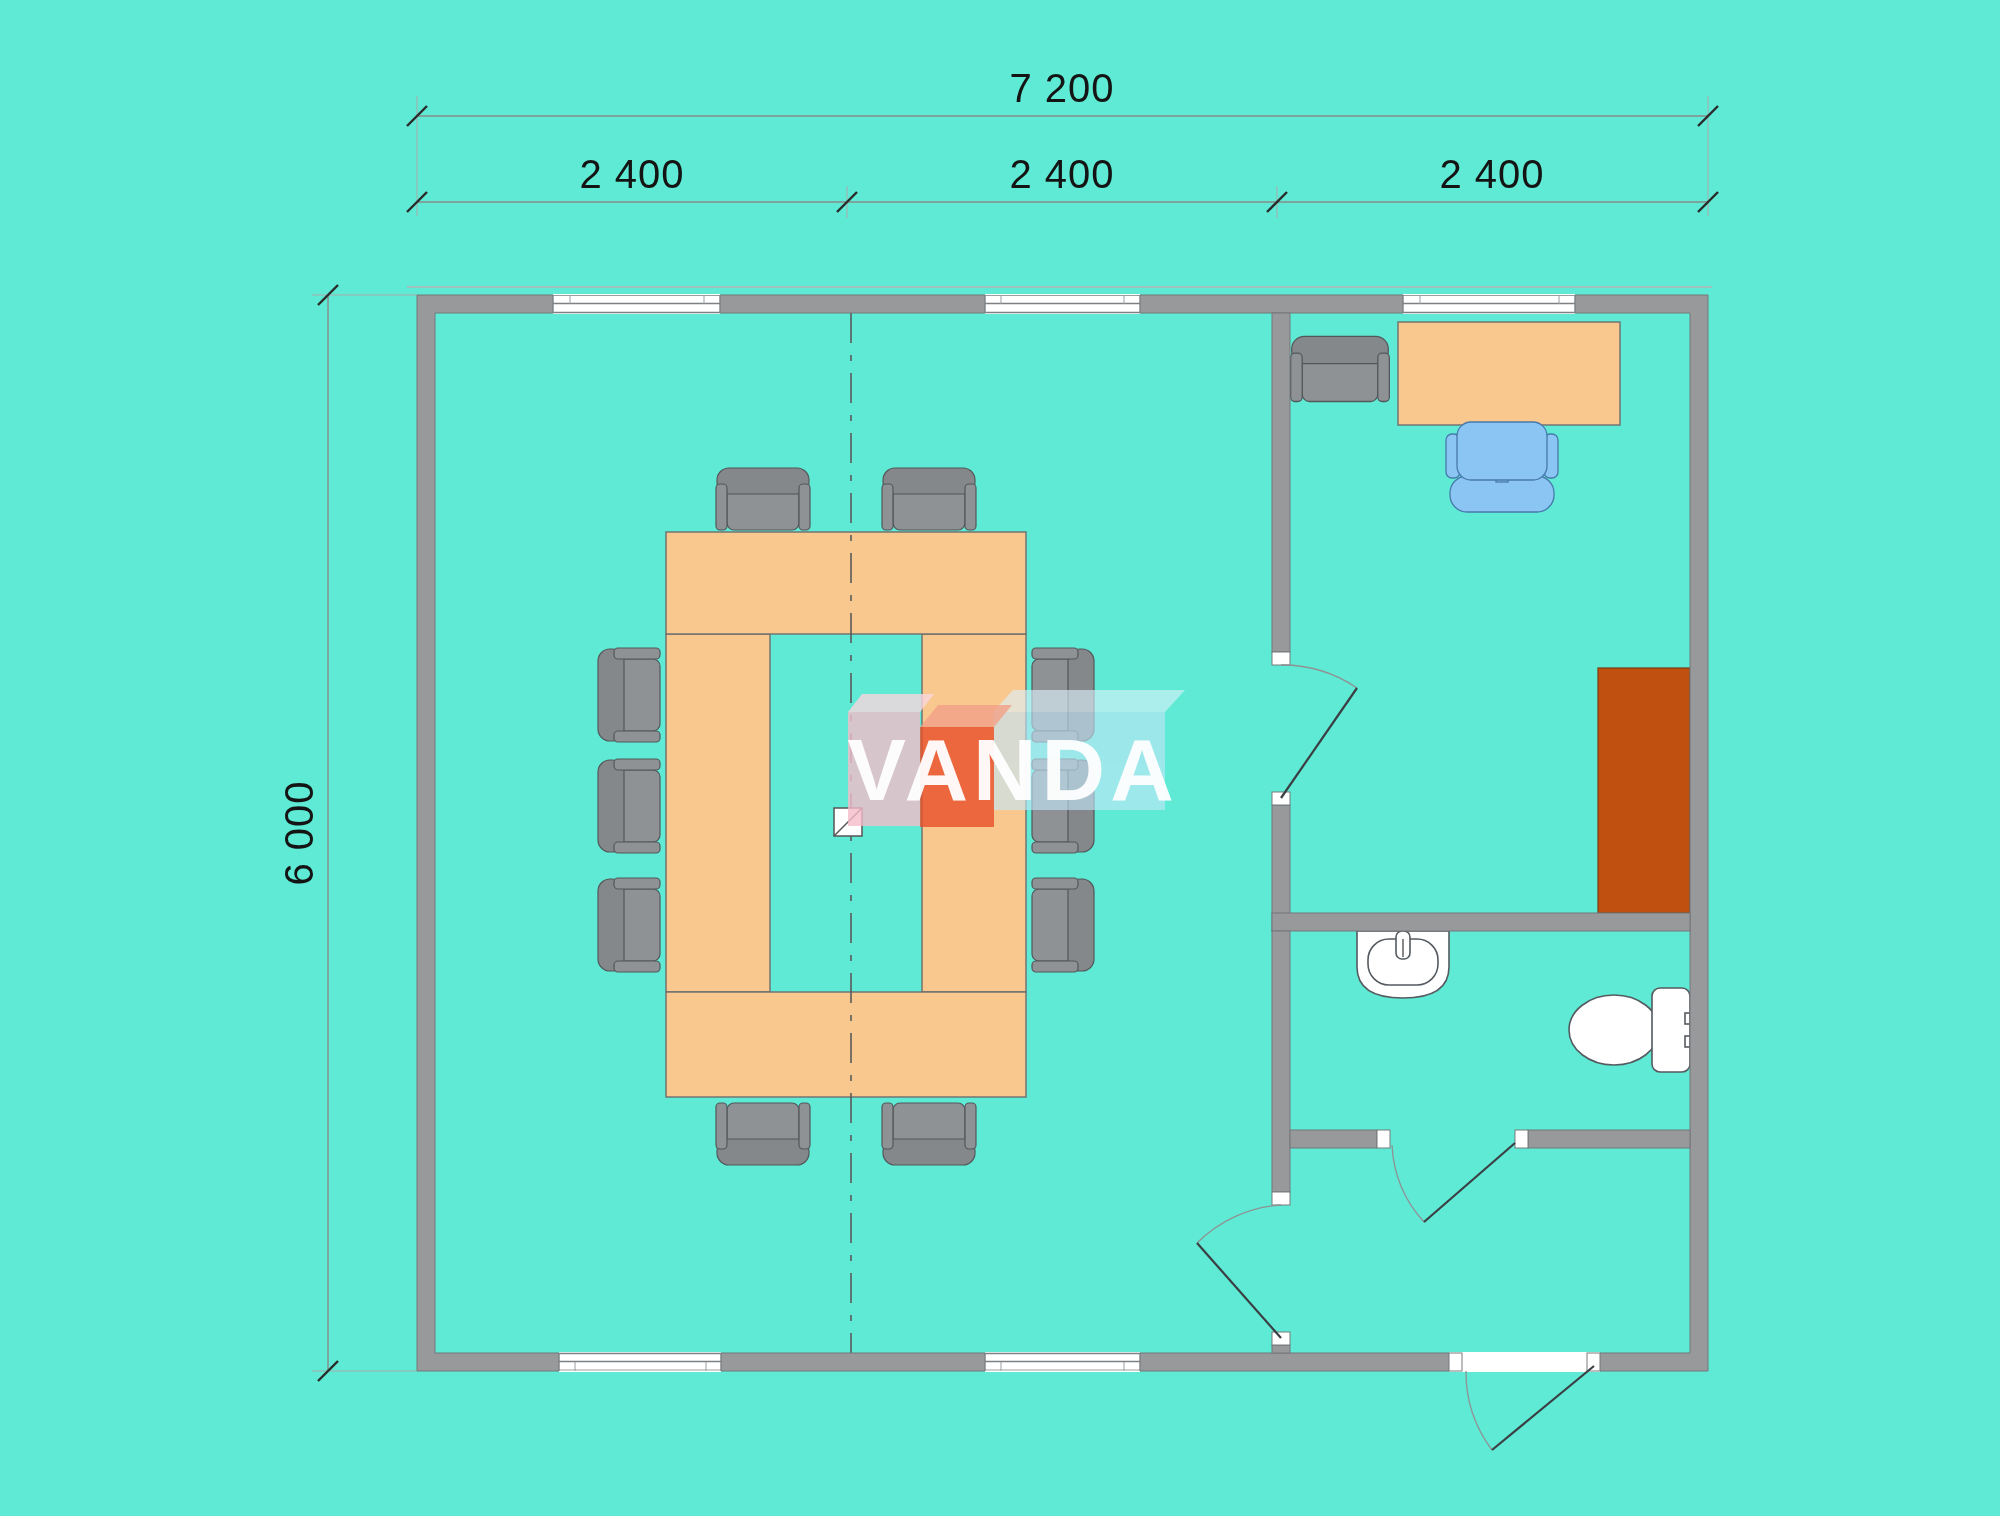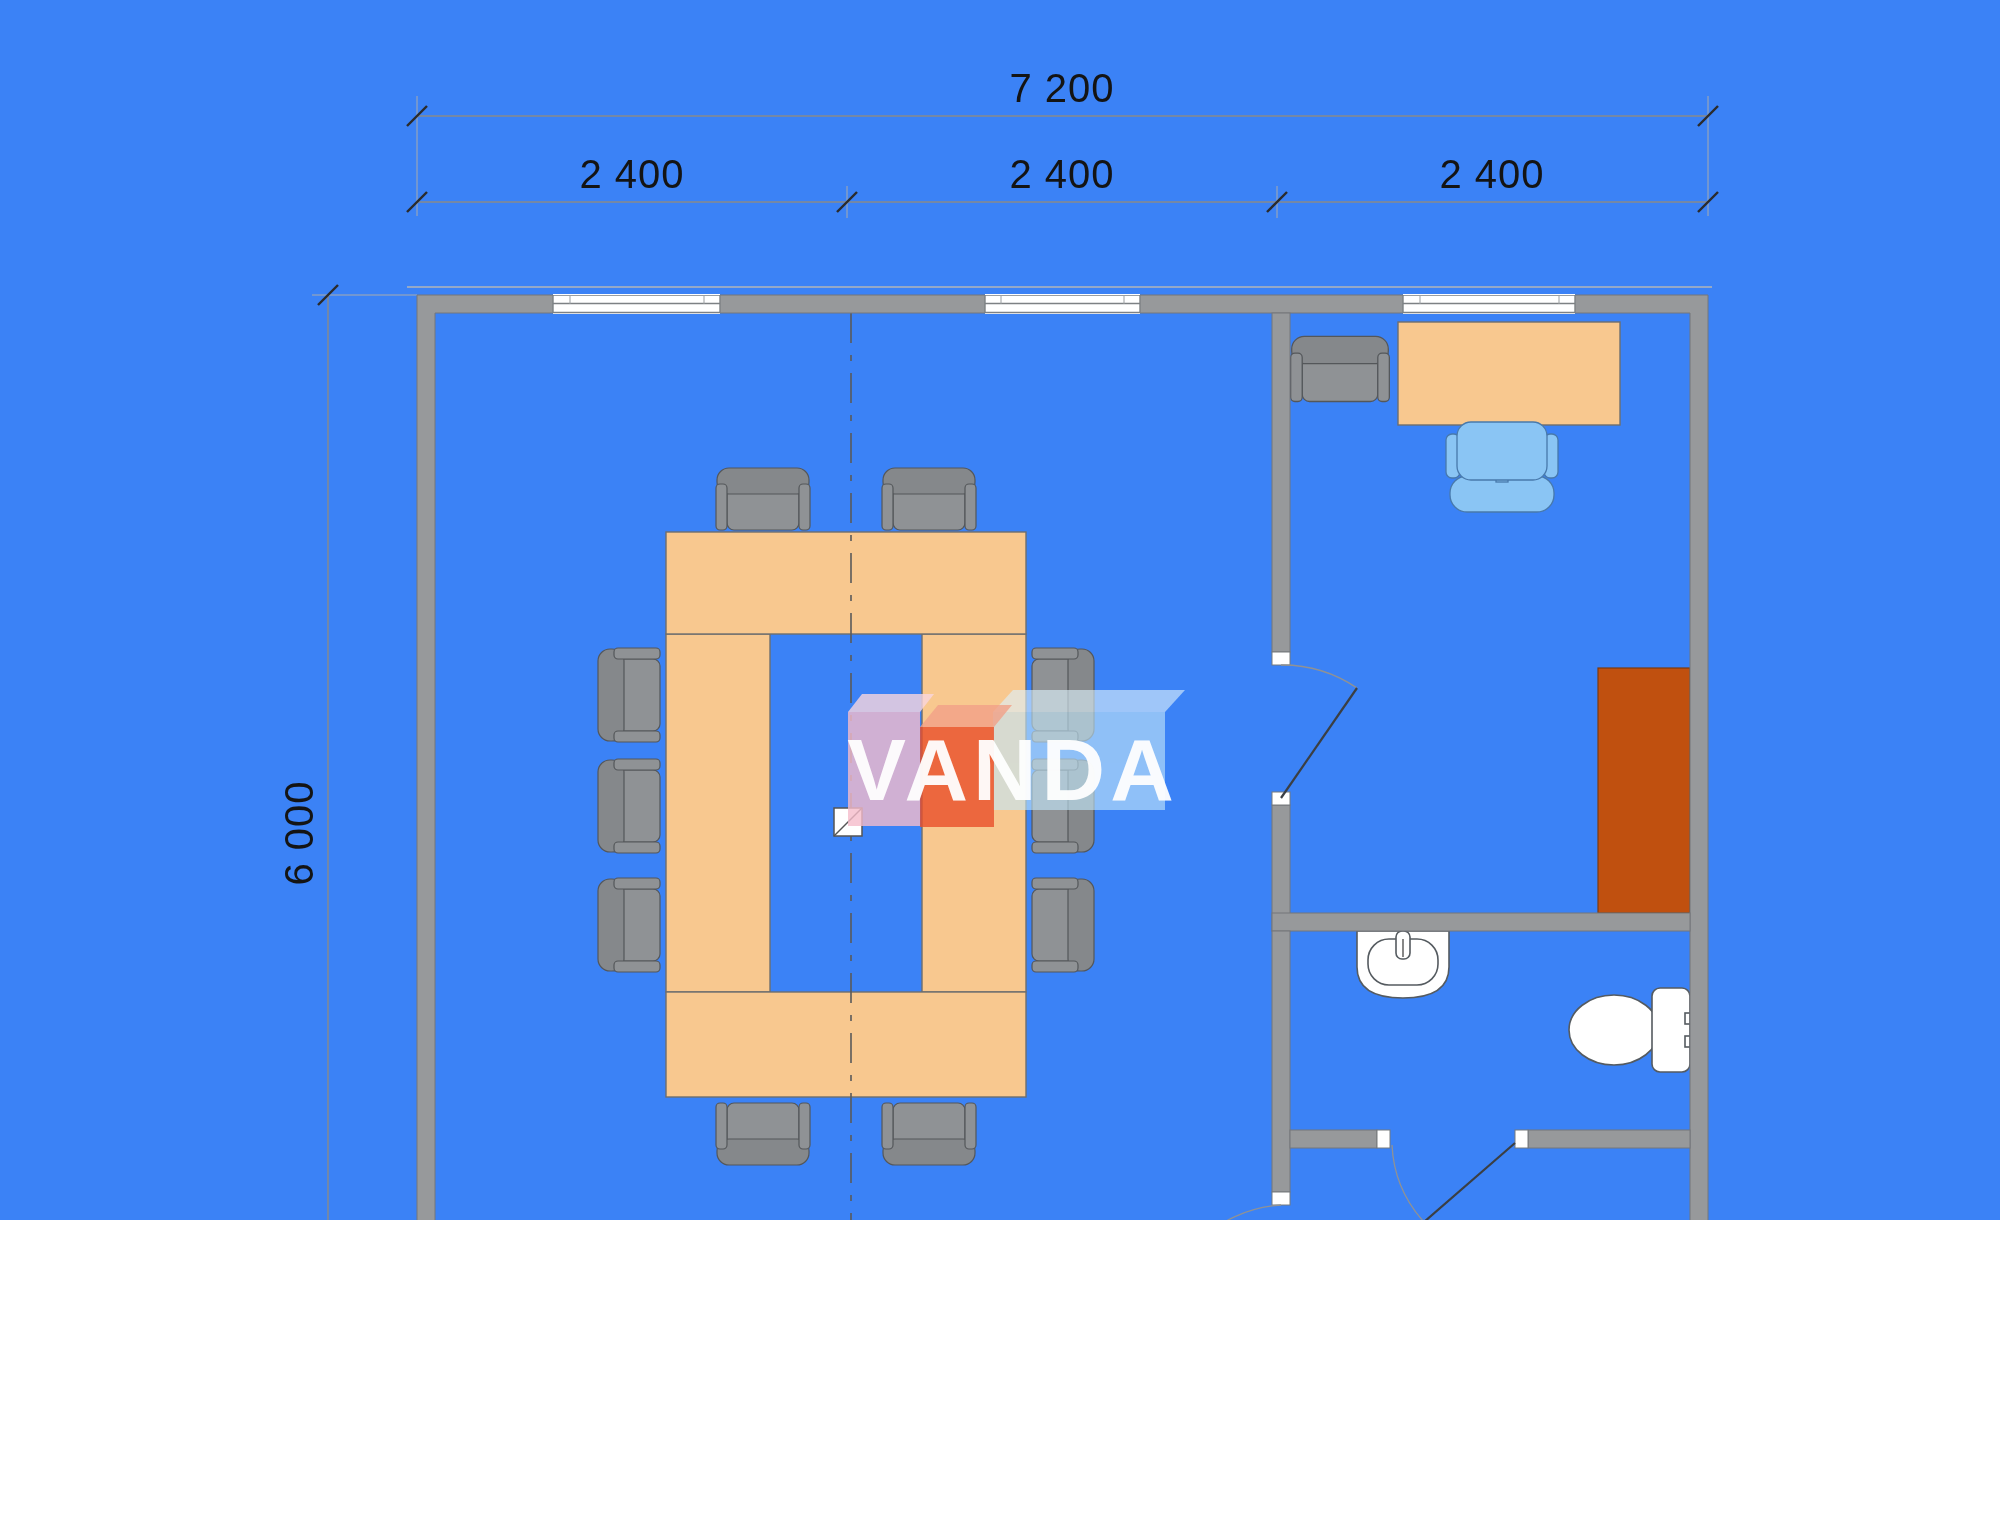--- a/index.html
+++ b/index.html
@@ -9,21 +9,21 @@
     --chair-gray:#8F9295; --chair-gray-dark:#85888b; --chair-border:#54575a;
     --chair-blue:#8AC5F4; --chair-blue-border:#4879ab;
     --fixture-stroke:#555b60;
     --dim-line:#8a8a8a; --dim-text:#141414; --witness:#a9abad;
     --axis:#5a5a5a; --door:#3b3f43; --arc:#909294; --roof:#b3b5b7;
     --logo-pink-top:#FAD6DE; --logo-pink:#F6BCCB;
     --logo-red-top:#F2A188; --logo-red:#EA502B;
     --logo-blue-top:#DDF1FB; --logo-blue:#C3E6F8; --logo-text:#ffffff;
   }
   html,body{margin:0;padding:0;background:#ffffff;}
-  .canvas{width:2000px;height:1220px;position:relative;background:#3b82f6;
+  .canvas{width:2000px;height:1516px;position:relative;background:#5eead4;
           font-family:"Liberation Sans", sans-serif;}
   svg{position:absolute;left:0;top:0;}
   .wall{fill:var(--wall);stroke:var(--wall-edge);stroke-width:1;}
   .jamb{fill:#ffffff;stroke:#767a7d;stroke-width:1;}
   .winwhite{fill:#ffffff;stroke:none;}
   .winline{stroke:#7d8184;stroke-width:1.4;fill:none;}
   .winline-thin{stroke:#9a9ea1;stroke-width:1;fill:none;}
   .furn{fill:var(--furn-orange);stroke:var(--furn-border);stroke-width:1.4;}
   .cab{fill:var(--cabinet);stroke:var(--cabinet-border);stroke-width:1.2;}
   .seat{fill:var(--chair-gray);stroke:var(--chair-border);stroke-width:1.2;}

